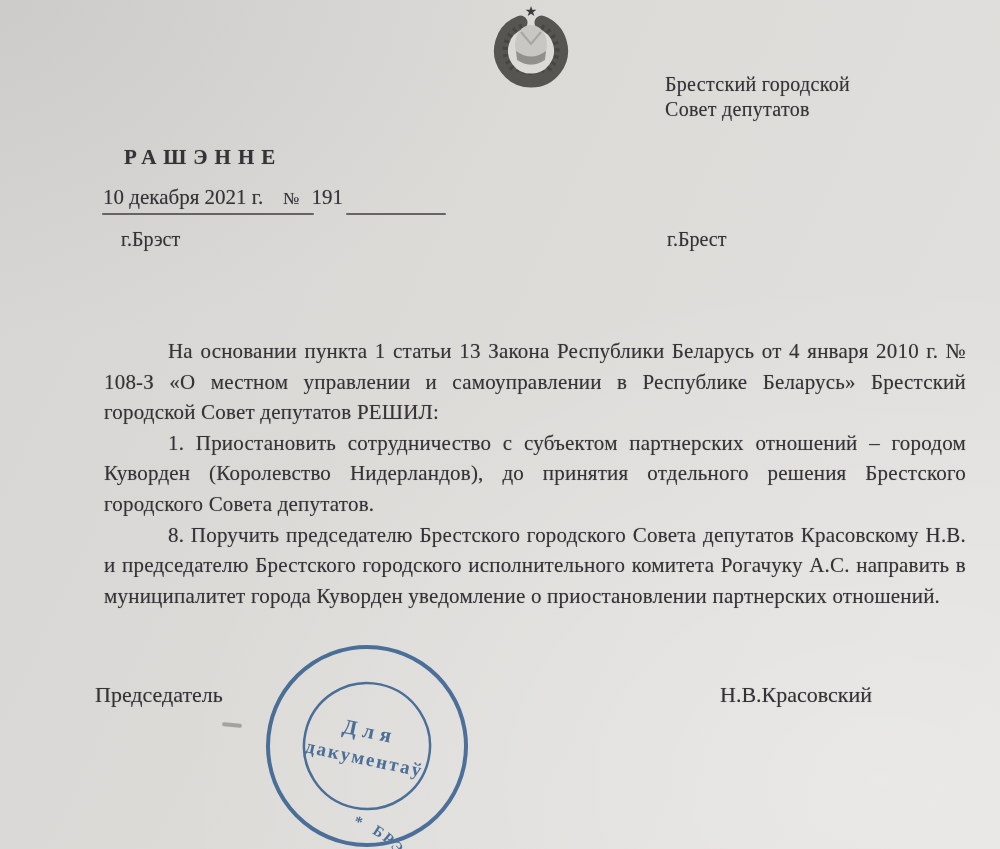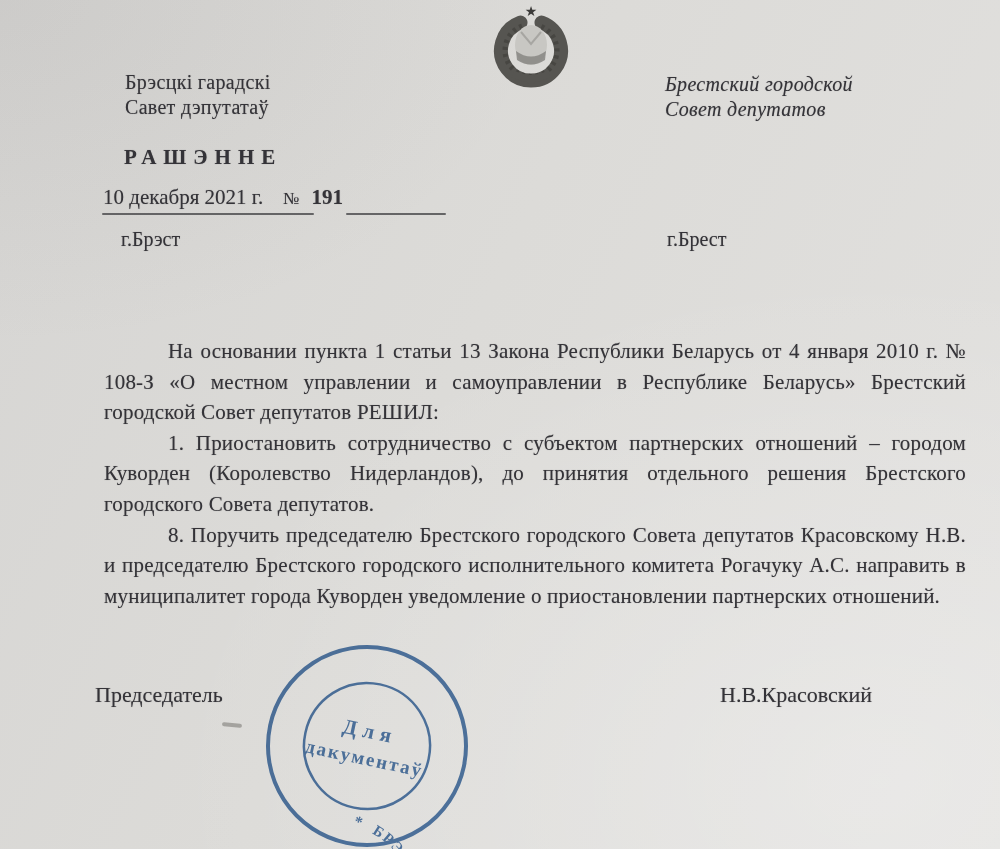--- a/index.html
+++ b/index.html
@@ -12,29 +12,29 @@
       radial-gradient(120% 90% at 0% 0%, rgba(120,118,116,.10), rgba(120,118,116,0) 45%),
       linear-gradient(115deg,#d6d5d3 0%,#dcdbd8 45%,#e2e1df 100%);
     font-family:"Liberation Serif","DejaVu Serif",serif;
     color:#343338;
   }
   .soft{ text-shadow:0 0 1px rgba(70,70,72,.45); }
   .abs{ position:absolute; }
 
   .org{ font-size:20px; line-height:25px; letter-spacing:.3px; }
   .org-left{ left:125px; top:70px; }
-  .org-right{ left:665px; top:72px;font-style:italic; }
+  .org-right{ left:665px; top:72px; }
 
   .doctype{ font-size:21px; font-weight:bold; letter-spacing:7px; }
   .doctype-left{ left:124px; top:145px;text-align:center; }
   .doctype-right{ left:667px; top:145px; }
 
   .dateline{ left:103px; top:185px; font-size:21px; white-space:nowrap; }
   .dateline .numsign{ font-size:17px; margin-left:20px; }
-  .dateline .number{ margin-left:12px;font-weight:bold; }
+  .dateline .number{ margin-left:12px; }
   .rule{ position:absolute; height:2px; background:rgba(62,62,64,.75); border-radius:1px; }
   .rule-1{ left:102px; top:213px; width:212px; }
   .rule-2{ left:346px; top:213px; width:100px; }
 
   .city{ font-size:20px; }
   .city-left{ left:121px; top:228px;text-align:right; }
   .city-right{ left:667px; top:228px; }
 
   .title{ left:118px; top:284px; font-size:22px; letter-spacing:.4px; }
 
@@ -60,24 +60,20 @@
     <text x="50" y="14" text-anchor="middle" font-size="14" fill="#2f2e2c">★</text>
     <path d="M 39.5 20.5 A 30 30 0 1 0 60.5 20.5" fill="none" stroke="#4b4a46" stroke-width="14" stroke-linecap="round"></path>
     <path d="M 41 24 A 26 26 0 1 0 59 24" fill="none" stroke="#34332f" stroke-width="5" stroke-dasharray="3 4" opacity=".7"></path>
     <ellipse cx="50" cy="43" rx="16" ry="20" fill="#c7c6c2"></ellipse>
     <path d="M 35 49 Q 50 60 65 49 L 64 58 Q 50 67 36 58 Z" fill="#807f7b" opacity=".85"></path>
     <path d="M 40 30 L 50 42 L 60 30" fill="none" stroke="#9a9995" stroke-width="2" opacity=".8"></path>
     <path d="M 32 72 Q 50 81 68 72" fill="none" stroke="#4b4a46" stroke-width="7"></path>
     <rect x="46" y="73" width="8" height="9" rx="2" fill="#4b4a46"></rect>
   </svg>
 
-  <div class="abs org org-left soft">
-    <div>Брэсцкі гарадскі</div>
-    <div>Савет дэпутатаў</div>
-  </div>
   <div class="abs org org-right soft">
     <div>Брестский городской</div>
     <div>Совет депутатов</div>
   </div>
 
   <div class="abs doctype doctype-left soft">РАШЭННЕ</div>
 
   <div class="abs dateline soft">
     <span>10 декабря 2021 г.</span><span class="numsign">№</span><span class="number">191</span>
   </div>

